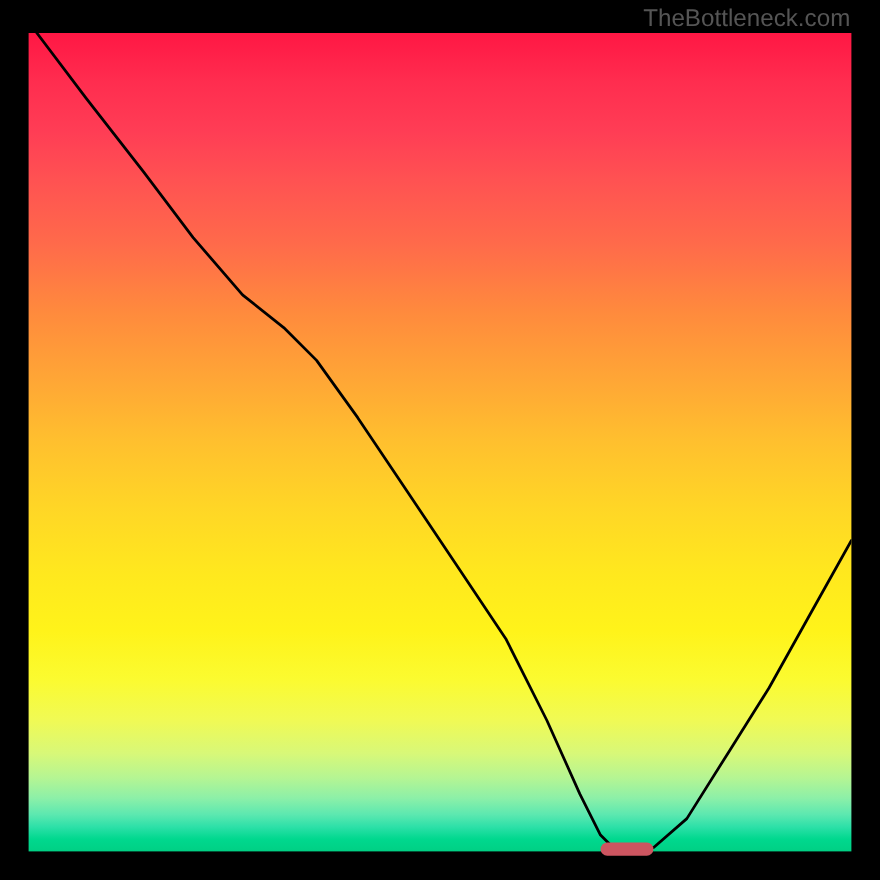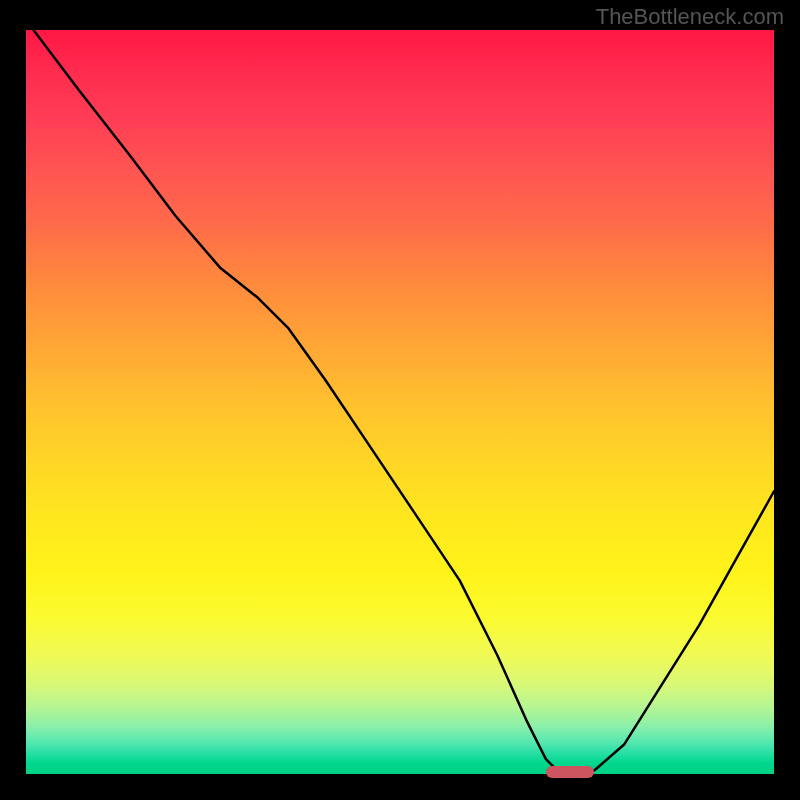--- a/index.html
+++ b/index.html
@@ -13,21 +13,21 @@
   }
   .outer {
     width: 800px;
     height: 800px;
     background: #000;
     position: relative;
   }
   .watermark {
     position: absolute;
     top: 4px;
-    right: 16px;
+    right: 27px;
     color: #555;
     font-size: 22px;
     font-weight: 500;
     z-index: 10;
   }
   .plot-area {
     position: absolute;
     left: 26px;
     top: 30px;
     width: 748px;

